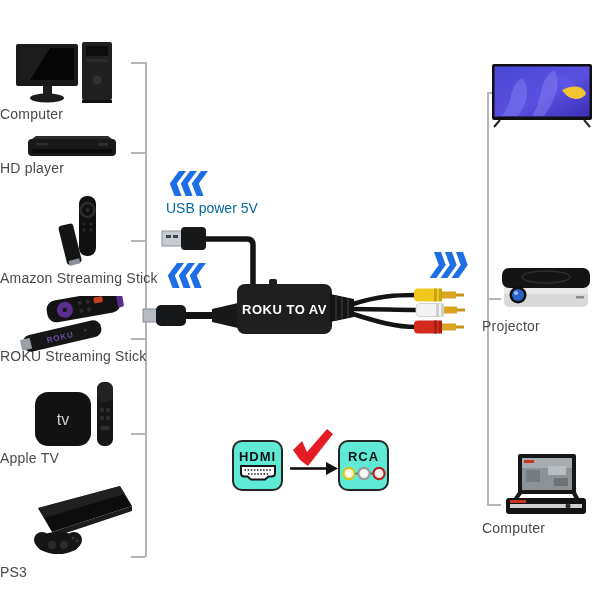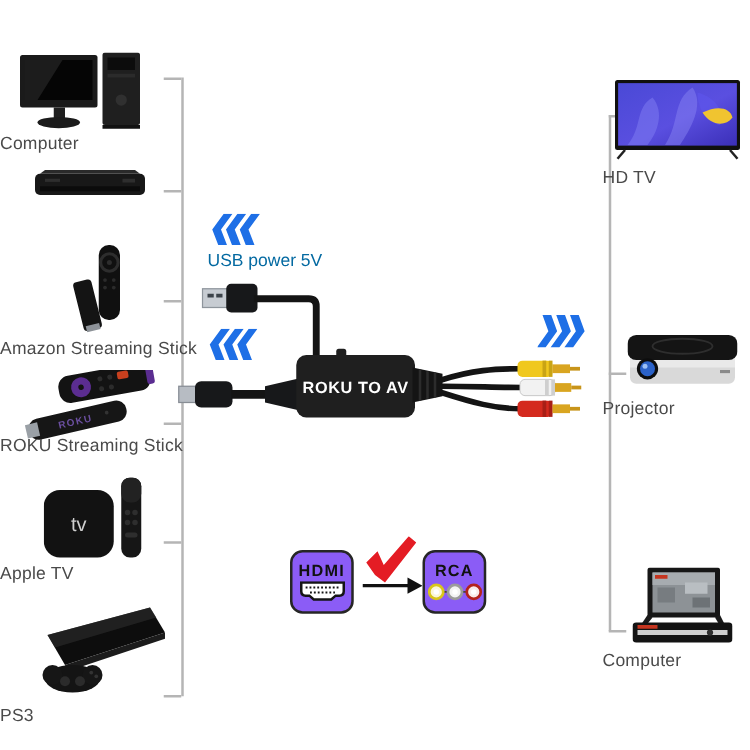--- a/index.html
+++ b/index.html
@@ -15,21 +15,21 @@
   .left-label{left:0;width:148px;}
   .right-label{left:482px;width:118px;}
   .usb-label{position:absolute;left:166px;top:200px;color:#0369a1;font-size:14px;}
   
   .converter{position:absolute;left:237px;top:284px;width:95px;height:50px;background:#1f1f1f;
              border-radius:8px;display:flex;align-items:center;justify-content:center;}
   .converter span{color:#fff;font-weight:bold;font-size:13px;letter-spacing:.5px;}
   .converter-nub{position:absolute;left:269px;top:279px;width:8px;height:7px;background:#1f1f1f;border-radius:2px;}
   
   .icon-box{position:absolute;width:47px;height:47px;border:2.5px solid #262626;border-radius:10px;
-            background:#8b5cf6;display:flex;flex-direction:column;align-items:center;justify-content:center;gap:1px;}
+            background:#5eead4;display:flex;flex-direction:column;align-items:center;justify-content:center;gap:1px;}
   .icon-box .cap{font-weight:bold;font-size:13px;color:#111;letter-spacing:1px;}
 </style>
 </head>
 <body>
 
 <div class="stage">
 
   <div class="vline" style="left:145px;top:62px;height:495px;"></div>
   <div class="tick" style="left:131px;top:62px;"></div>
   <div class="tick" style="left:131px;top:152px;"></div>
@@ -57,20 +57,21 @@
   </svg>
   <div class="dev-label left-label" style="top:106px;">Computer</div>
 
   <svg class="abs" style="left:28px;top:135px;" width="90" height="26" viewBox="0 0 90 26">
     <rect x="0" y="4" width="88" height="17" rx="4" fill="#181818"></rect>
     <polygon points="4,4 84,4 80,1 8,1" fill="#2a2a2a"></polygon>
     <rect x="4" y="14" width="80" height="4" fill="#0b0b0b"></rect>
     <rect x="70" y="8" width="10" height="3" fill="#2e2e2e"></rect>
     <rect x="8" y="8" width="12" height="2.5" fill="#2e2e2e"></rect>
   </svg>
+  <div class="dev-label left-label" style="top:160px;">HD player</div>
 
   <svg class="abs" style="left:55px;top:196px;" width="48" height="70" viewBox="0 0 48 70">
     <g transform="rotate(-14 16 50)">
       <rect x="8" y="28" width="15" height="40" rx="3" fill="#141414"></rect>
       <rect x="10" y="64" width="11" height="5" fill="#8d9298"></rect>
     </g>
     <rect x="24" y="0" width="17" height="60" rx="8" fill="#101010"></rect>
     <circle cx="32.5" cy="14" r="7" fill="none" stroke="#2d2d2d" stroke-width="2.5"></circle>
     <circle cx="32.5" cy="14" r="2" fill="#2d2d2d"></circle>
     <circle cx="29" cy="28" r="1.5" fill="#2b2b2b"></circle>
@@ -140,21 +141,20 @@
     </defs>
     <rect x="0" y="0" width="100" height="56" rx="2" fill="#101010"></rect>
     <rect x="2.5" y="2.5" width="95" height="50" fill="url(#tvg)"></rect>
     <path d="M10,52 C22,38 16,22 30,14 C40,26 34,42 26,52 Z" fill="#7d7af0" opacity="0.55"></path>
     <path d="M40,52 C52,34 46,16 62,6 C72,20 60,40 52,52 Z" fill="#8b87f5" opacity="0.45"></path>
     <path d="M66,10 C80,14 88,24 84,36 C74,34 66,24 66,10 Z" fill="#5d54e8" opacity="0.8"></path>
     <path d="M70,26 C82,20 92,22 94,30 C88,38 76,36 70,26 Z" fill="#f0c430"></path>
     <line x1="8" y1="56" x2="2" y2="63" stroke="#222" stroke-width="2"></line>
     <line x1="92" y1="56" x2="98" y2="63" stroke="#222" stroke-width="2"></line>
   </svg>
-  <div class="dev-label right-label" style="top:133px;">HD TV</div>
 
   <svg class="abs" style="left:502px;top:266px;" width="88" height="44" viewBox="0 0 88 44">
     <rect x="2" y="18" width="84" height="23" rx="5" fill="#d9d9d9"></rect>
     <rect x="2" y="18" width="84" height="10" fill="#e9e9e9"></rect>
     <rect x="0" y="2" width="88" height="20" rx="7" fill="#141414"></rect>
     <ellipse cx="44" cy="11" rx="24" ry="6" fill="none" stroke="#2e2e2e" stroke-width="1.5"></ellipse>
     <circle cx="16" cy="29" r="8.5" fill="#0d0d0d"></circle>
     <circle cx="16" cy="29" r="6" fill="#2b62c8"></circle>
     <circle cx="14" cy="27" r="2" fill="#9cc0f5"></circle>
     <rect x="74" y="30" width="8" height="2.5" fill="#8a8a8a"></rect>

